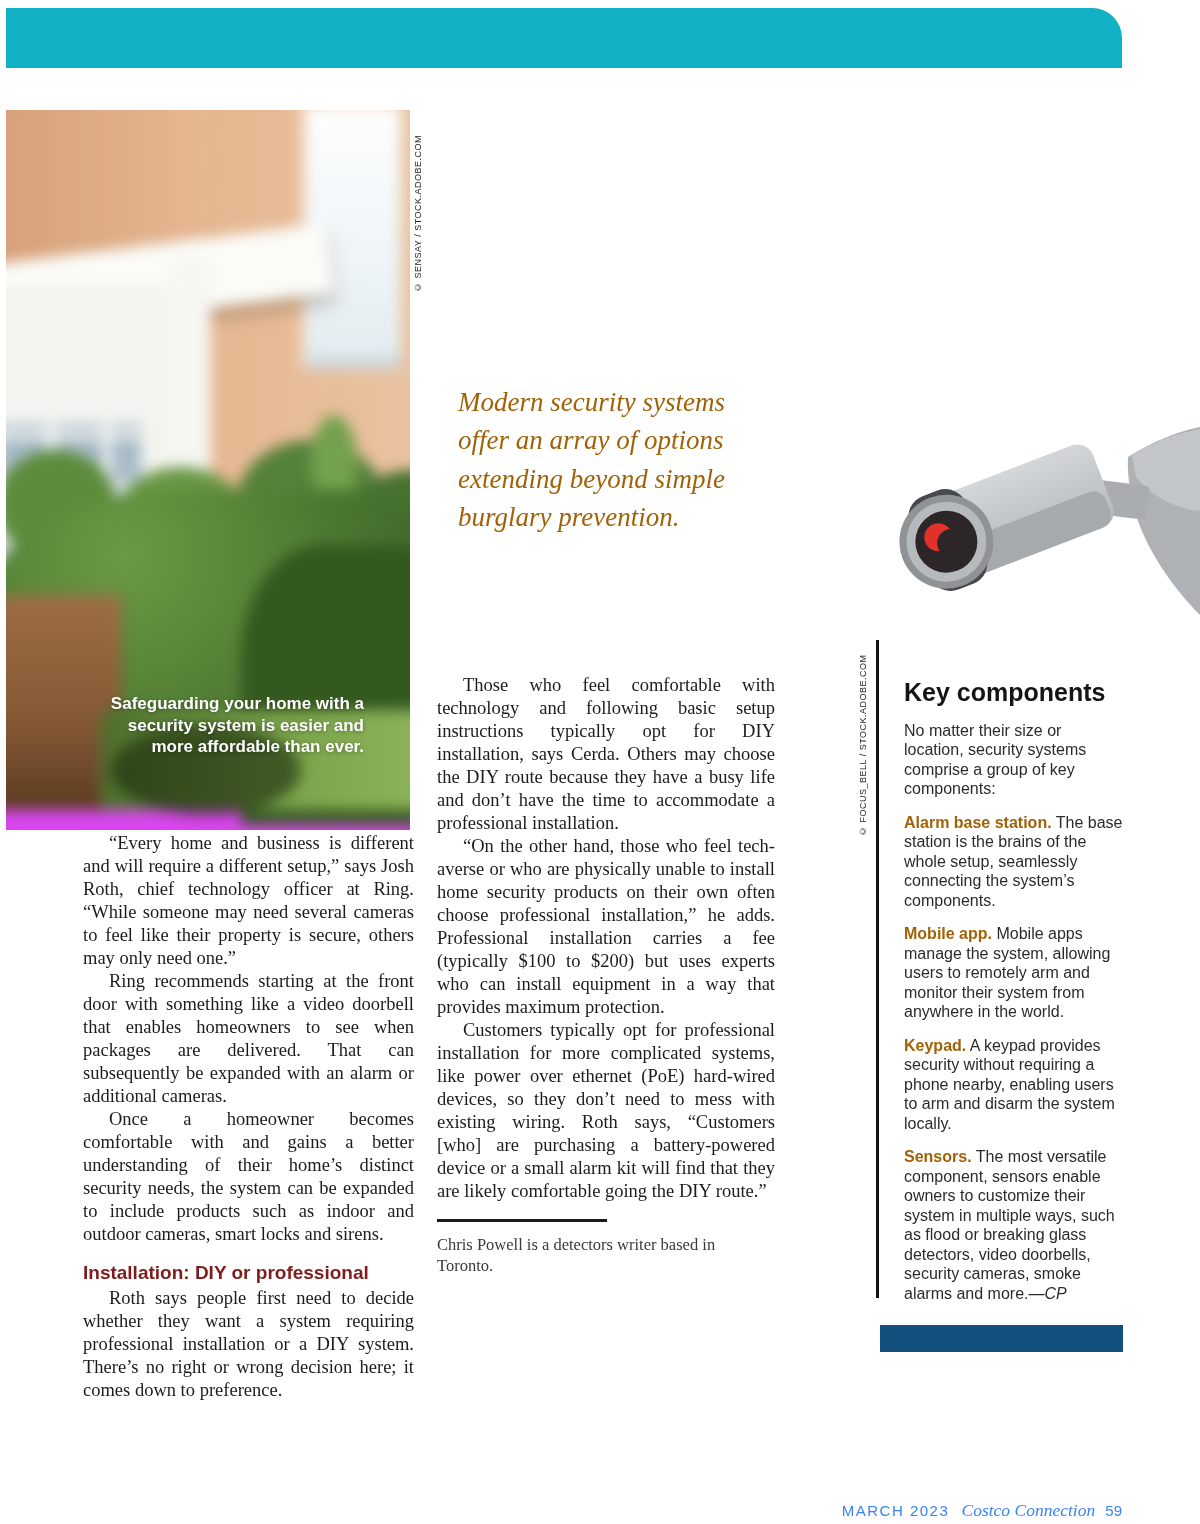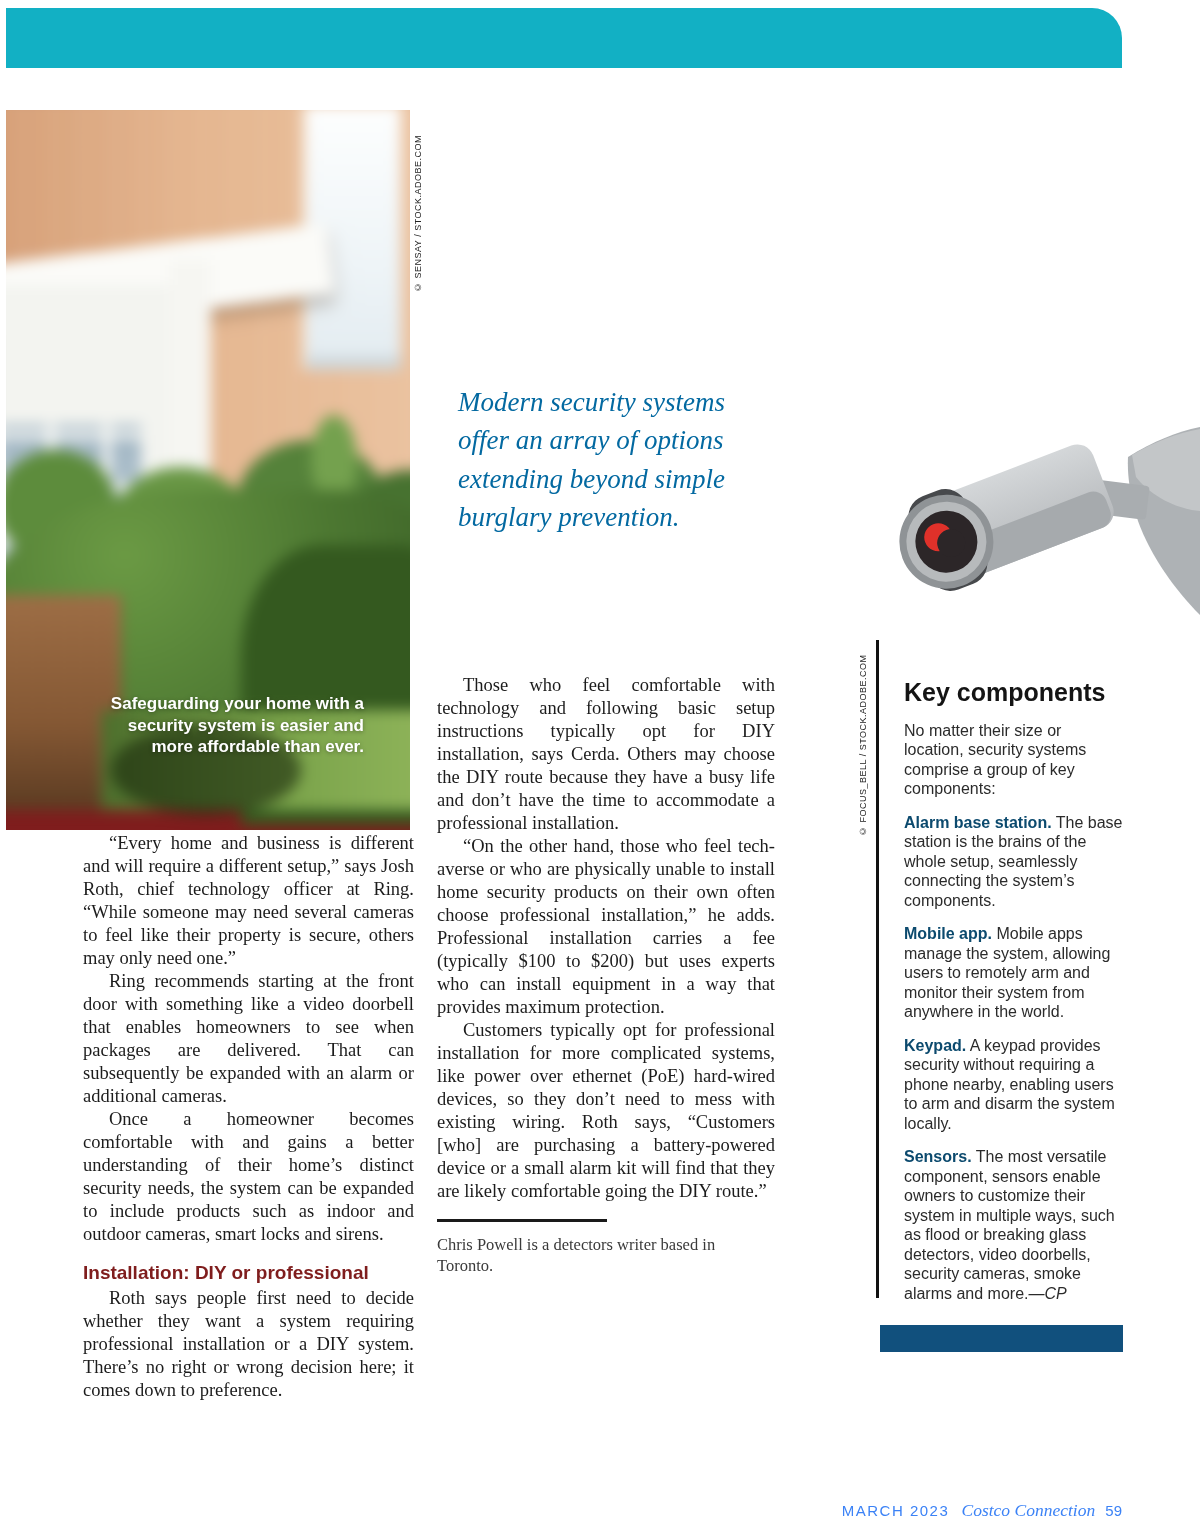--- a/index.html
+++ b/index.html
@@ -21,21 +21,21 @@
     background: #12b0c4;
     border-radius: 0 30px 0 0;
   }
 
   
   .photo {
     position: absolute;
     left: 6px; top: 110px;
     width: 404px; height: 720px;
     overflow: hidden;
-    background: #7f1d1d;
+    background: #d946ef;
   }
   .photo-scene {
     position: absolute;
     left: -15px; top: -15px;
     width: 434px; height: 710px;
     filter: blur(7px);
   }
   .photo-scene > div { position: absolute; }
   .brick {
     left: 0; top: 0; width: 434px; height: 480px;
@@ -120,21 +120,21 @@
   }
   .credit-photo  { left: 413px; top: 126px; height: 166px; }
   .credit-camera { left: 858px; top: 648px; height: 188px; }
 
   
   .pullquote {
     position: absolute;
     left: 458px; top: 383px;
     width: 322px;
     font: italic 27px/1.42 "Liberation Serif", serif;
-    color: #0369a1;
+    color: #a16207;
   }
 
   
   .camera { position: absolute; left: 870px; top: 415px; width: 330px; height: 220px; }
 
   
   .col {
     position: absolute;
     font: 18.5px/23px "Liberation Serif", serif;
     color: #1c1c1c;
@@ -177,21 +177,21 @@
     font: 16px/19.5px "Liberation Sans", sans-serif;
     color: #2b2b2b;
   }
   .sidebar h2 {
     font: bold 25px/1.1 "Liberation Sans", sans-serif;
     color: #141414;
     margin-bottom: 14px;
     margin-top: 41px;
   }
   .sidebar p { margin-bottom: 14px; }
-  .sidebar strong { color: #0c4a6e; }
+  .sidebar strong { color: #a16207; }
   .sidebar .cp { }
   .navy-bar {
     position: absolute;
     left: 880px; top: 1325px;
     width: 243px; height: 27px;
     background: #11507d;
   }
 
   
   .pagefooter {

